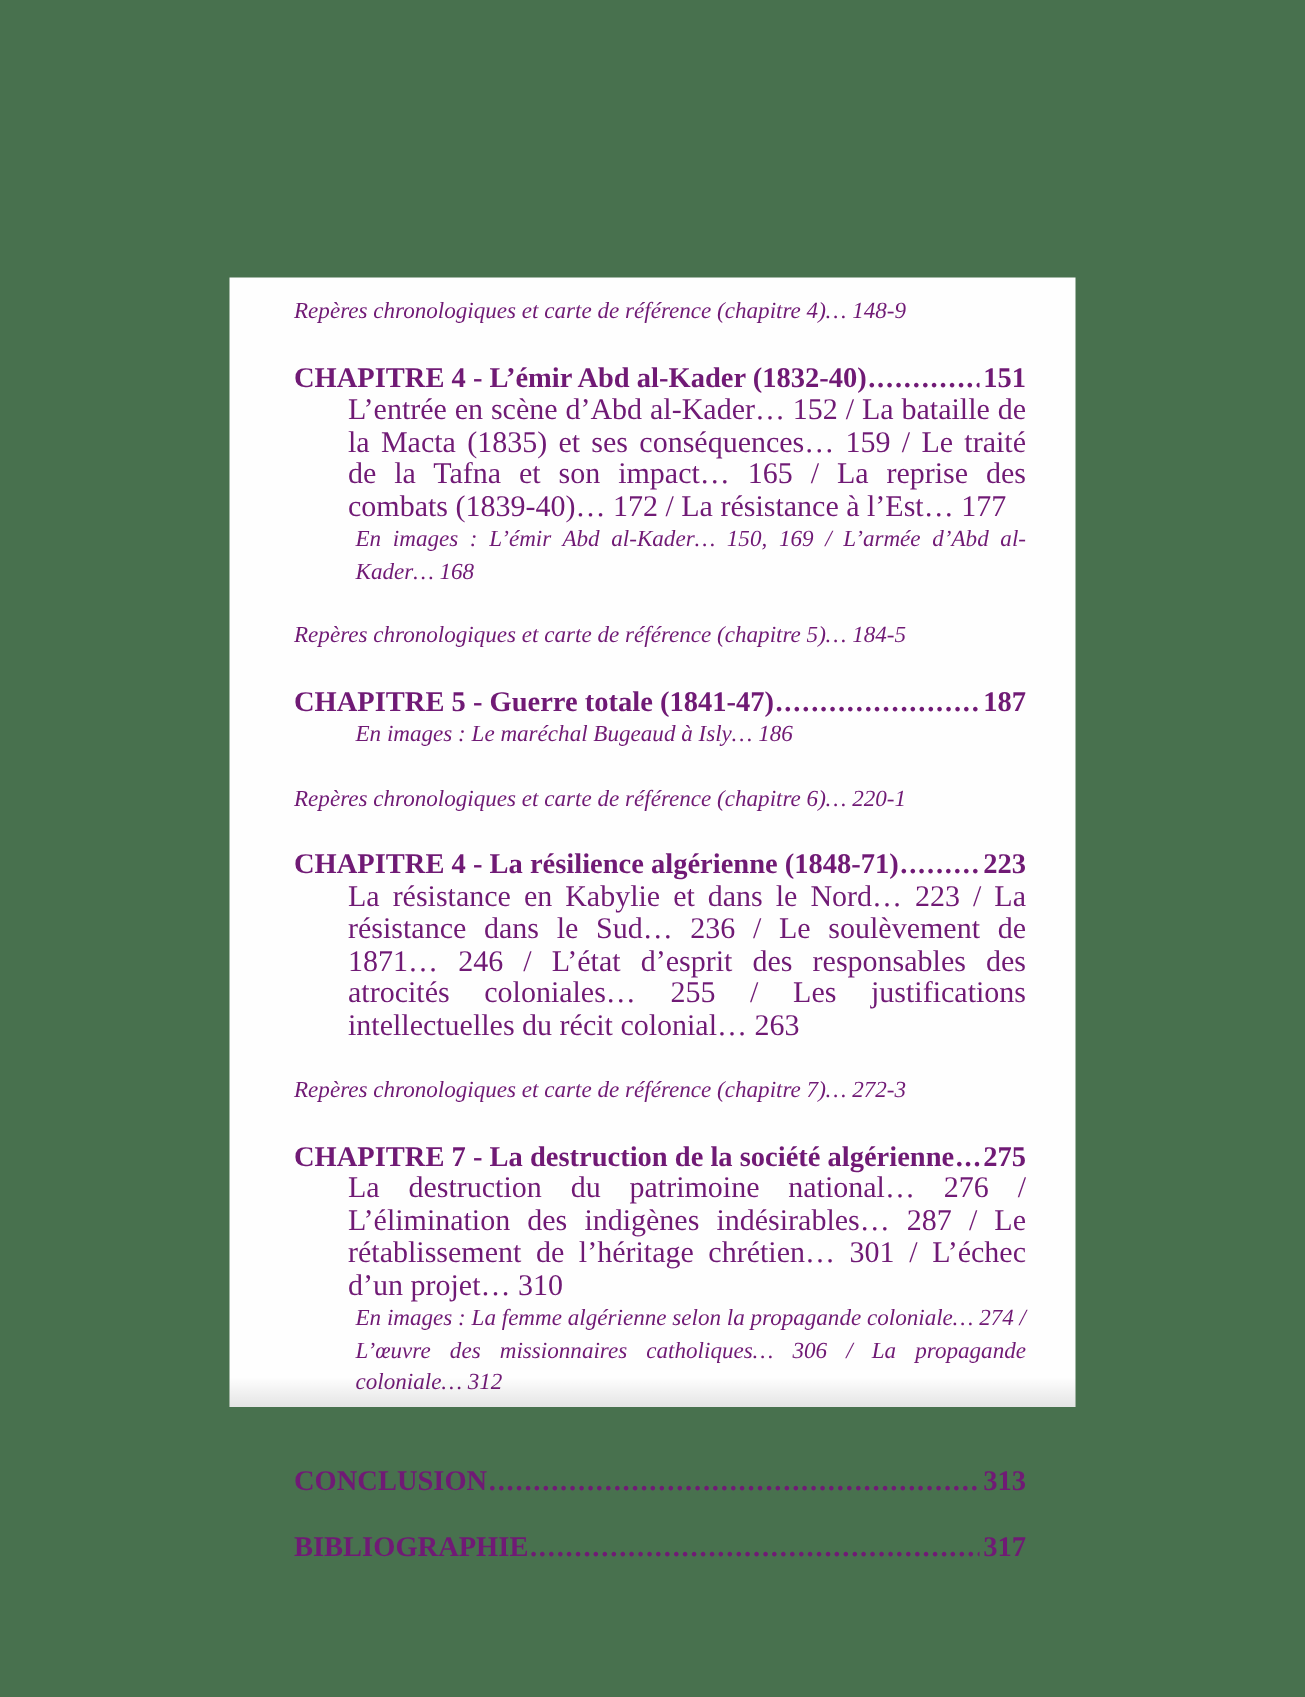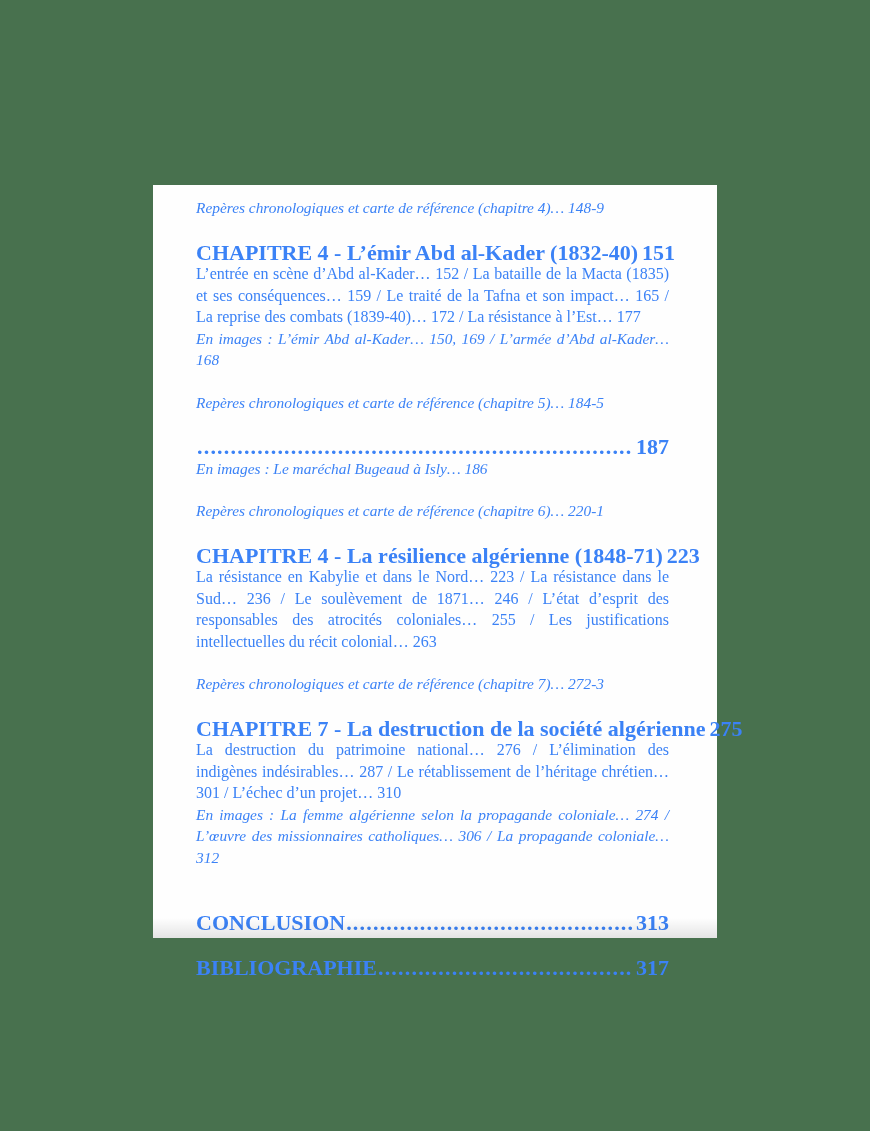--- a/index.html
+++ b/index.html
@@ -15,22 +15,22 @@
     font-family: "Liberation Serif", "DejaVu Serif", serif;
   }
   .paper {
     position: absolute;
     left: 153px;
     top: 185px;
     width: 564px;
     height: 753px;
     background: #fefefe;
     box-sizing: border-box;
-    padding: 12px 48px 0 43px;
-    color: #3b82f6;
+    padding: 12px 33px 0 43px;
+    color: #701a75;
     font-family: Liberation Serif, serif;
   }
   .paper-shadow {
     position: absolute;
     left: 0;
     right: 0;
     bottom: 0;
     height: 20px;
     background: linear-gradient(to bottom, rgba(0,0,0,0), rgba(0,0,0,0.10));
     pointer-events: none;
@@ -39,42 +39,44 @@
   .toc-section { margin-bottom: 21px; }
   .reperes {
     font-style: italic;
     font-size: 15.4px;
     line-height: 21.5px;
   }
   .chapter-line {
     display: flex;
     align-items: baseline;
     font-weight: bold;
-    font-size: 22px;
+    font-size: 19px;
     line-height: 21.5px;
     white-space: nowrap;
   }
   .ch-title { flex: 0 0 auto; }
   .leader {
     flex: 1 1 auto;
     overflow: hidden;
     letter-spacing: 1.2px;
     margin: 0 3px 0 1px;
   }
   .ch-page { flex: 0 0 auto; margin-top: 23px; }
   .body-text {
-    font-size: 16px;
+    font-size: 20px;
     line-height: 21.5px;
     text-align: justify;
+    margin-left: 36px;
   }
   .images-line {
     font-style: italic;
     font-size: 15.4px;
     line-height: 21.5px;
     text-align: justify;
+    margin-left: 41px;
   }
   .footer-block { margin-top: 0; }
 </style>
 </head>
 <body>
 
 <div class="backdrop">
   <section class="paper">
     <div class="toc">
 
@@ -85,20 +87,21 @@
           <span class="leader">........................................................................................................................</span>
           <span class="ch-page">151</span>
         </div>
         <p class="body-text">L’entrée en scène d’Abd al-Kader… 152 / La bataille de la Macta (1835) et ses conséquences… 159 / Le traité de la Tafna et son impact… 165 / La reprise des combats (1839-40)… 172 / La résistance à l’Est… 177</p>
         <p class="images-line">En images : L’émir Abd al-Kader… 150, 169 / L’armée d’Abd al-Kader… 168</p>
       </div>
 
       <div class="toc-section">
         <p class="reperes">Repères chronologiques et carte de référence (chapitre 5)… 184-5</p>
         <div class="chapter-line">
+          <span class="ch-title">CHAPITRE 5 - Guerre totale (1841-47)</span>
           <span class="leader">........................................................................................................................</span>
           <span class="ch-page">187</span>
         </div>
         <p class="images-line">En images : Le maréchal Bugeaud à Isly… 186</p>
       </div>
 
       <div class="toc-section">
         <p class="reperes">Repères chronologiques et carte de référence (chapitre 6)… 220-1</p>
         <div class="chapter-line">
           <span class="ch-title">CHAPITRE 4 - La résilience algérienne (1848-71)</span>

